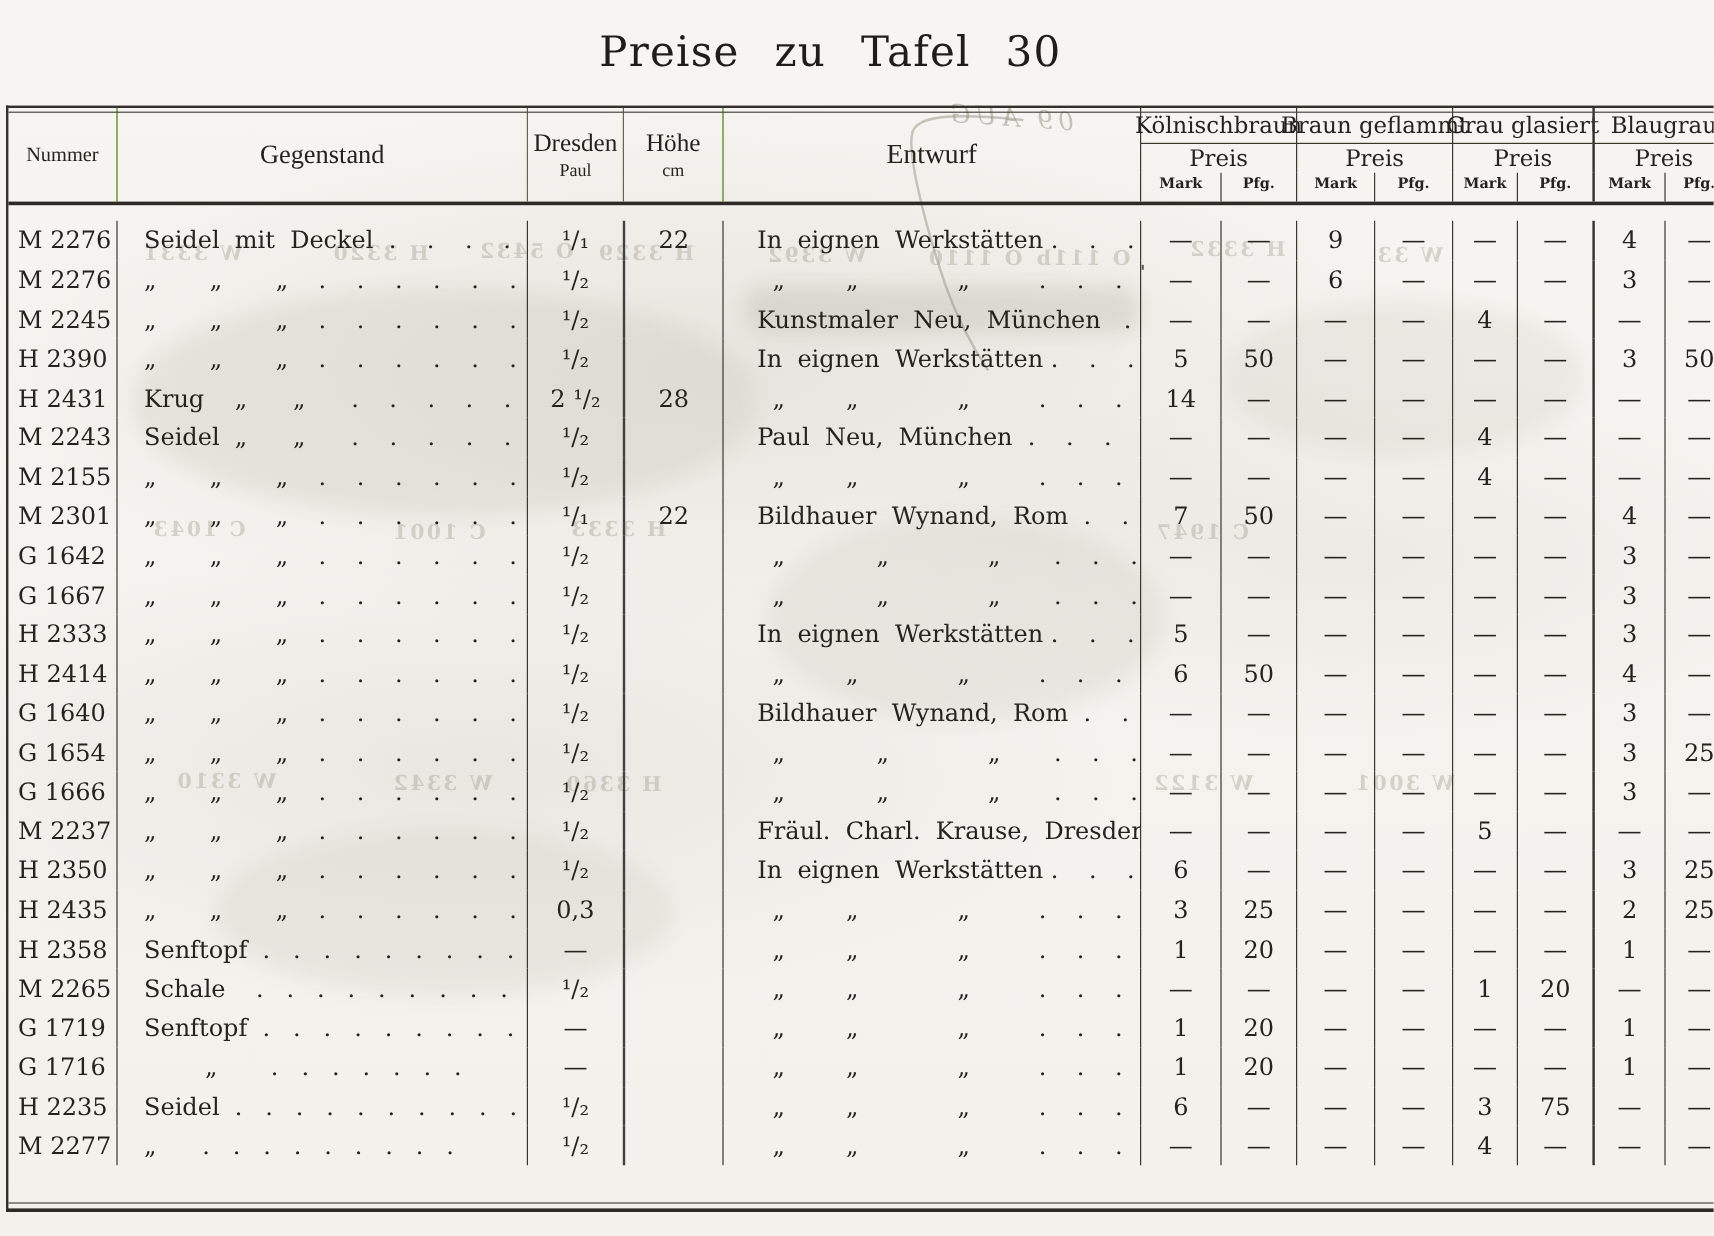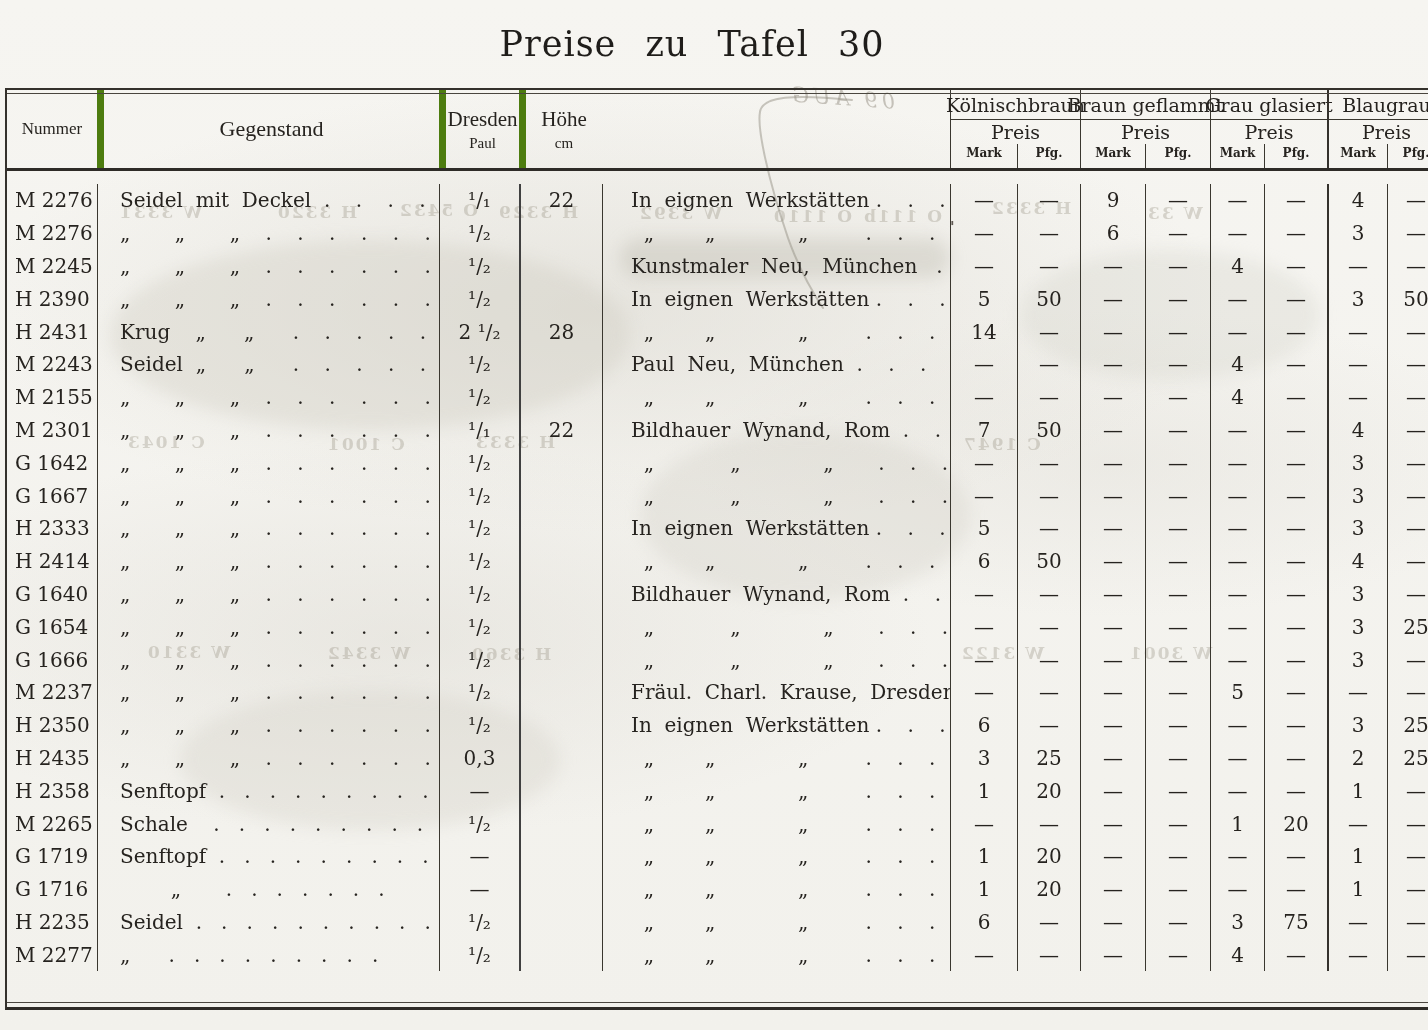--- a/index.html
+++ b/index.html
@@ -53,21 +53,21 @@
     grid-template-rows:30px 24px 24px;
     border-bottom:3px solid #2e2b27;height:78px;
   }
   .hc{display:flex;align-items:center;justify-content:center;box-sizing:border-box;white-space:nowrap;}
   .h-left{grid-row:1/4;flex-direction:column;font-family:Liberation Serif, serif;}
   .hl0{grid-column:1;font-size:17px;}
   .hl1{grid-column:2;font-size:22px;}
   .hl2{grid-column:3;}
   .hl3{grid-column:4;}
   .hl4{grid-column:5;font-size:23px;}
-  .hl1,.hl2,.hl3,.hl4{border-left:7px solid #4d7c0f;}
+  .hl1,.hl2,.hl3,.hl4{border-left:1px solid #4d7c0f;}
   .l1{font-size:21px;line-height:24px;}
   .l2{font-size:15px;line-height:18px;margin-top:3px;}
   .group{grid-row:1;font-size:19px;border-bottom:1px solid #3a372f;border-left:1px solid #3a372f;}
   .g0{grid-column:6/span 2;}
   .g1{grid-column:8/span 2;}
   .g2{grid-column:10/span 2;}
   .g3{grid-column:12/span 2;border-left:2px solid #34312c;}
   .preis{grid-row:2;font-size:19px;border-left:1px solid #3a372f;align-items:flex-end;padding-bottom:1px;}
   .p0{grid-column:6/span 2;}
   .p1{grid-column:8/span 2;}
@@ -149,20 +149,23 @@
         <span>Gegenstand</span>
       </div>
     <div class="hc h-left hl2">
       <span class="l1">Dresden</span>
       <span class="l2">Paul</span>
     </div>
     <div class="hc h-left hl3">
       <span class="l1">Höhe</span>
       <span class="l2">cm</span>
     </div>
+    <div class="hc h-left hl4">
+        <span>Entwurf</span>
+      </div>
 
     <div class="hc group g0">Kölnischbraun</div>
     <div class="hc group g1">Braun geflammt</div>
     <div class="hc group g2">Grau glasiert</div>
     <div class="hc group g3">Blaugrau</div>
 
     <div class="hc preis p0">Preis</div>
     <div class="hc preis p1">Preis</div>
     <div class="hc preis p2">Preis</div>
     <div class="hc preis p3">Preis</div>

